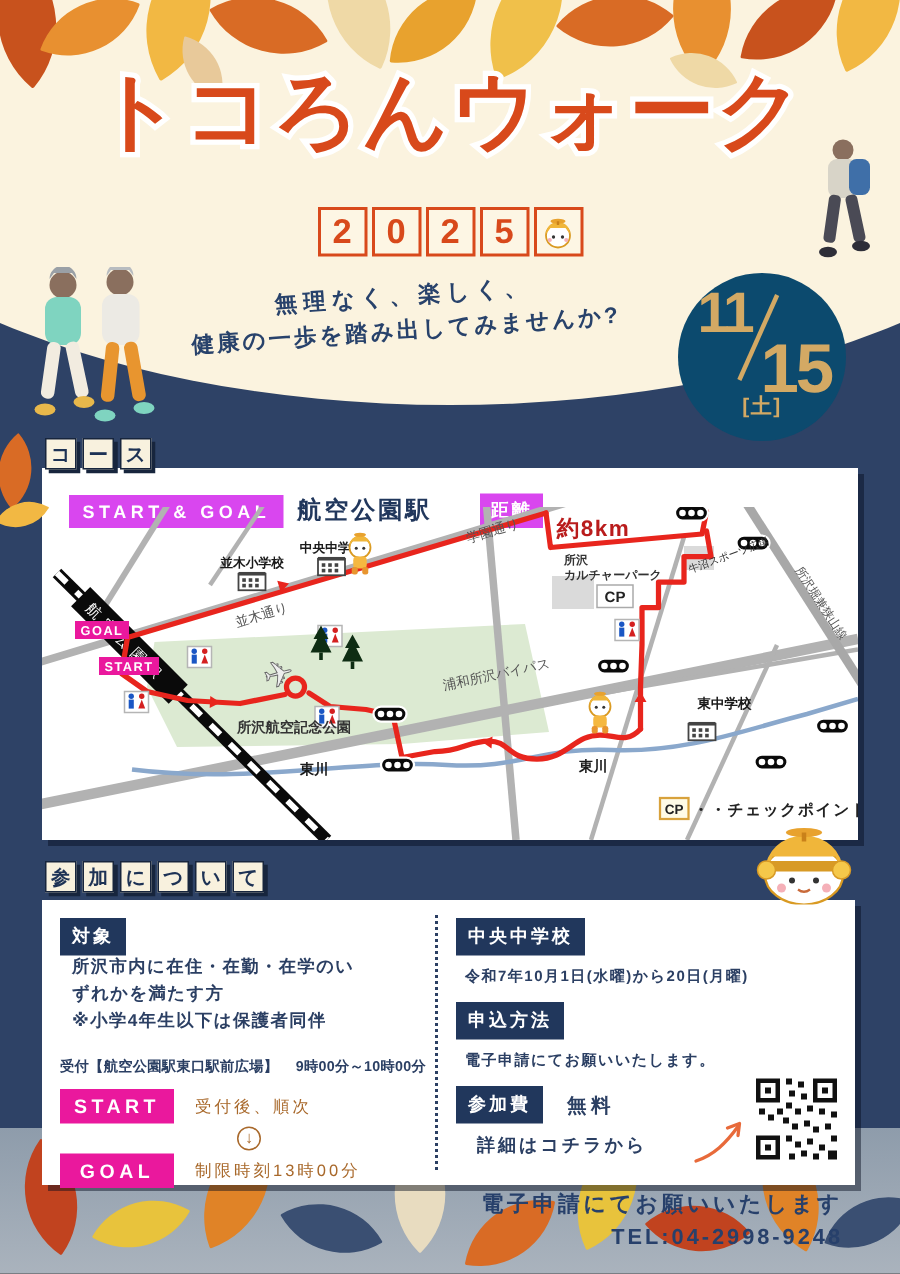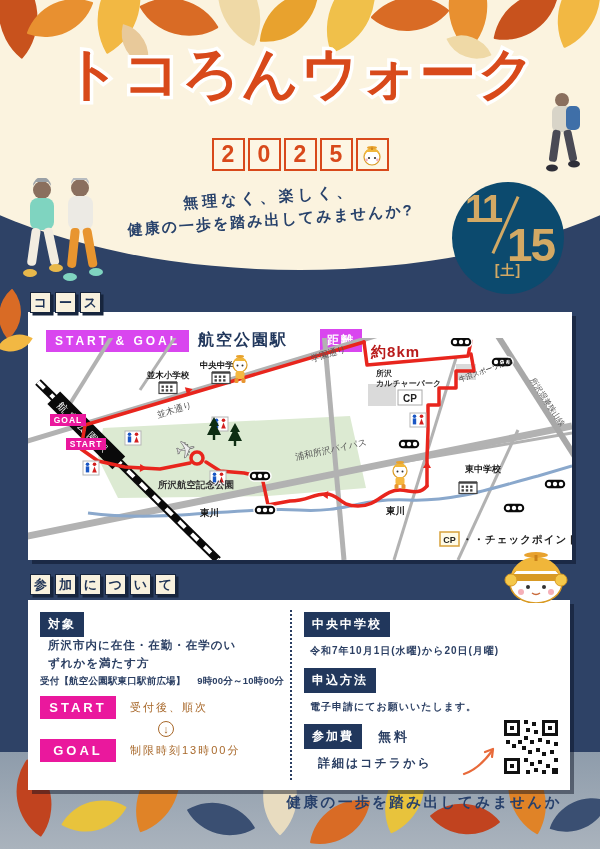--- a/index.html
+++ b/index.html
@@ -53,21 +53,21 @@
 
   
   .info-card{position:absolute;left:28px;top:600px;width:542px;height:190px;background:#fff;
     z-index:2;box-shadow:4px 4px 0 rgba(5,12,28,.45);display:flex;}
   .col-l{width:262px;padding:12px 8px 10px 12px;position:relative;}
   .col-div{border-left:2px dotted #2b3f63;margin:10px 0;}
   .col-r{flex:1;padding:12px 12px 10px 12px;position:relative;}
   .hd-chip{display:inline-block;background:#21375c;color:#fff;font-weight:bold;font-size:12px;
     letter-spacing:2px;padding:4px 8px;}
   .body-txt{color:#2b3f63;font-weight:bold;font-size:11.5px;line-height:1.55;margin:6px 0 0 2px;letter-spacing:1px;}
-  .recept{color:#2b3f63;font-weight:bold;font-size:9.5px;margin-top:2px;letter-spacing:.2px;white-space:nowrap;}
+  .recept{color:#2b3f63;font-weight:bold;font-size:9.5px;margin-top:15px;letter-spacing:.2px;white-space:nowrap;}
   .sg-row{display:flex;align-items:center;margin-top:8px;}
   .pink-chip{background:#ea189d;color:#fff;font-weight:bold;font-size:13px;letter-spacing:3px;
     width:76px;text-align:center;padding:4px 0;}
   .brown-note{color:#a8682a;font-weight:normal;font-size:11px;letter-spacing:2px;margin-left:14px;}
   .loop-arrow{width:16px;height:16px;border:1.5px solid #a8682a;border-radius:50%;color:#a8682a;
     font-size:11px;font-weight:bold;display:flex;align-items:center;justify-content:center;
     margin:2px 0 2px 118px;}
   .val-line{color:#2b3f63;font-weight:bold;font-size:10px;letter-spacing:1px;margin:7px 0 10px 6px;white-space:nowrap;}
   .fee-row{display:flex;align-items:center;gap:16px;margin-top:2px;}
   .fee-val{color:#2b3f63;font-weight:bold;font-size:13px;letter-spacing:3px;}
@@ -347,20 +347,21 @@
     <div class="chip-char">つ</div>
     <div class="chip-char">い</div>
     <div class="chip-char">て</div>
   </div>
 
   <div class="info-card">
     <div class="col-l">
       <span class="hd-chip">対象</span>
       <div class="body-txt" style="display:inline-block;vertical-align:top;width:196px;margin-left:8px;margin-top:0;">
         <span>所沢市内に在住・在勤・在学のいずれかを満たす方</span><br>
+        <span>※小学4年生以下は保護者同伴</span>
       </div>
       <div class="recept">
         <span>受付【航空公園駅東口駅前広場】</span>
         <span style="display:inline-block;width:6px;"></span>
         <span>9時00分～10時00分</span>
       </div>
       <div class="sg-row">
         <span class="pink-chip">START</span>
         <span class="brown-note">受付後、順次</span>
       </div>
@@ -437,16 +438,17 @@
     <div class="leaf" style="left:196px;top:42px;width:50px;height:50px;background:#3a4f72;transform:rotate(150deg);"></div>
     <div class="leaf" style="left:252px;top:16px;width:56px;height:56px;background:#e8dcc0;transform:rotate(45deg);"></div>
     <div class="leaf" style="left:314px;top:44px;width:52px;height:52px;background:#d96b25;transform:rotate(100deg);"></div>
     <div class="leaf" style="left:376px;top:14px;width:58px;height:58px;background:#e8c33c;transform:rotate(65deg);"></div>
     <div class="leaf" style="left:440px;top:42px;width:50px;height:50px;background:#c1431f;transform:rotate(140deg);"></div>
     <div class="leaf" style="left:498px;top:14px;width:58px;height:58px;background:#e08327;transform:rotate(30deg);"></div>
     <div class="leaf" style="left:556px;top:40px;width:46px;height:46px;background:#3a4f72;transform:rotate(110deg);"></div>
   </div>
 
   <div class="footer-txt">
-    <div class="org">健康の一歩を踏み出してみませんか</div>
+    <div class="org">電子申請にてお願いいたします</div>
+    <div class="tel">TEL:04-2998-9248</div>
   </div>
 
 </div>
 
 </body></html>

